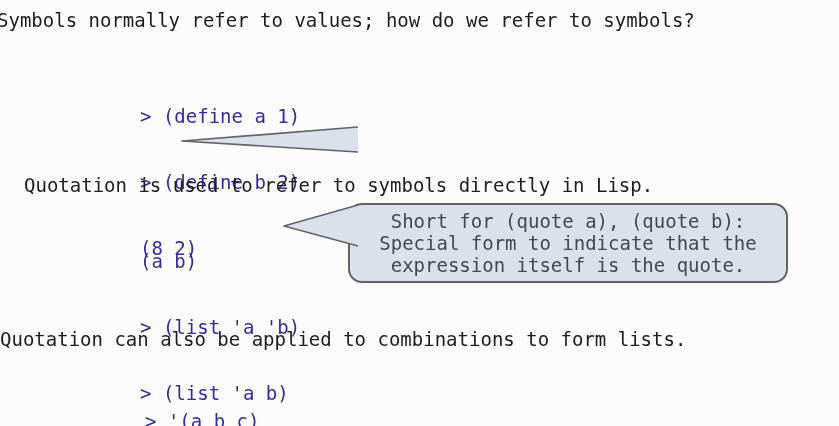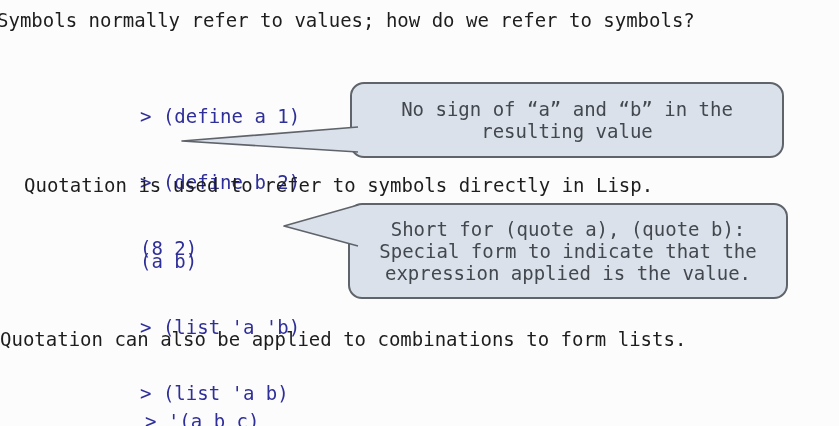--- a/index.html
+++ b/index.html
@@ -63,38 +63,34 @@
 <div class="slide">
 
   <div class="statement" style="left:-3px; top:9px;">Symbols normally refer to values; how do we refer to symbols?</div>
 
   <div class="code-block" style="left:112px; top:61px;">
     <div class="code-line">&gt; (define a 1)</div>
     <div class="code-line">&gt; (define b 2)</div>
     <div class="code-line">(8 2)</div>
   </div>
 
-  <div class="callout" style="left:350px; top:82px; width:434px; height:76px;">
-    <div class="callout-line">No sign of “a” and “b” in the</div>
-    <div class="callout-line">resulting value</div>
-  </div>
 
   <div class="statement" style="left:24px; top:174px;">Quotation is used to refer to symbols directly in Lisp.</div>
 
   <div class="code-block" style="left:112px; top:206px;">
     <div class="code-line">(a b)</div>
     <div class="code-line">&gt; (list 'a 'b)</div>
     <div class="code-line">&gt; (list 'a b)</div>
     
   </div>
 
-  <div class="callout" style="left:348px; top:203px; width:440px; height:96px;">
+  <div class="callout" style="left:348px; top:203px; width:440px; height:80px;">
     <div class="callout-line">Short for (quote a), (quote b):</div>
     <div class="callout-line">Special form to indicate that the</div>
-    <div class="callout-line">expression applied is the value.</div>
+    <div class="callout-line">expression itself is the quote.</div>
   </div>
 
   <div class="statement" style="left:0; top:328px;">Quotation can also be applied to combinations to form lists.</div>
 
   <div class="code-block" style="left:117px; top:366px;">
     <div class="code-line">&gt; '(a b c)</div>
     
   </div>
 
   <svg class="tails" viewBox="0 0 839 426">

